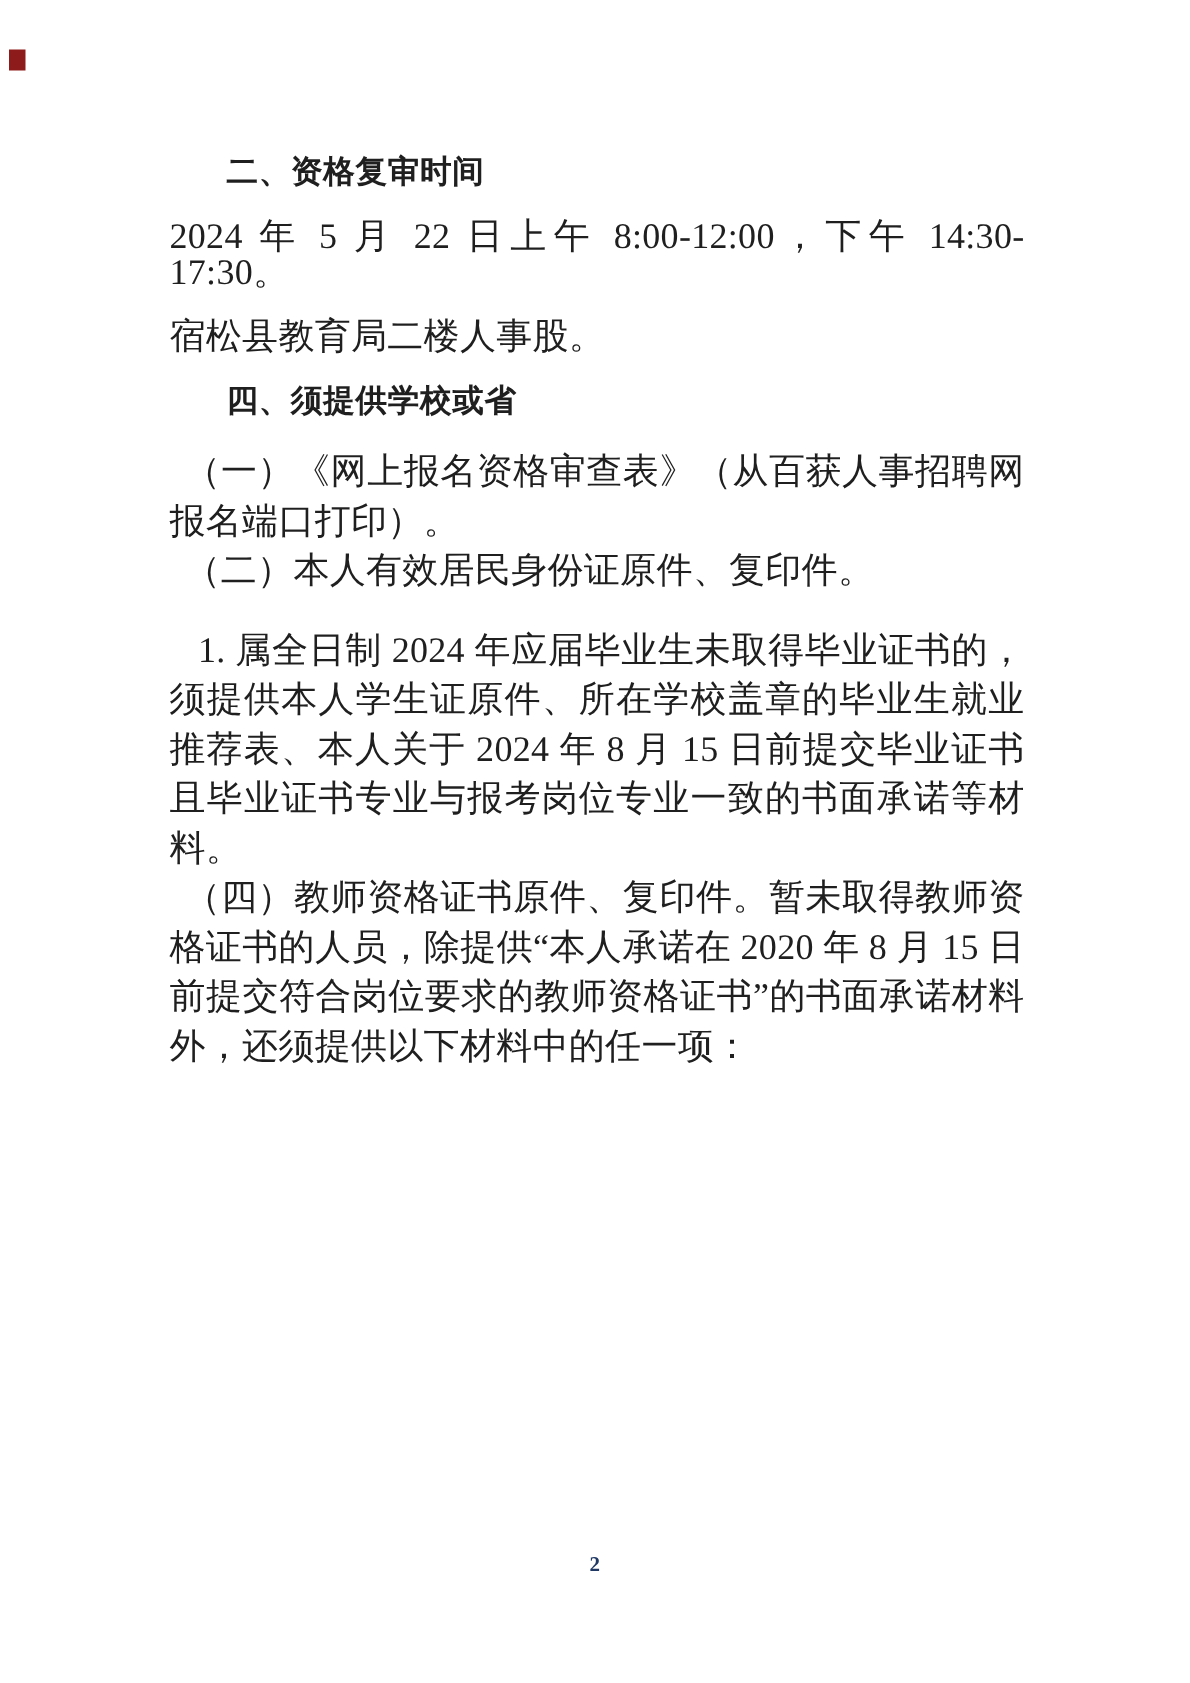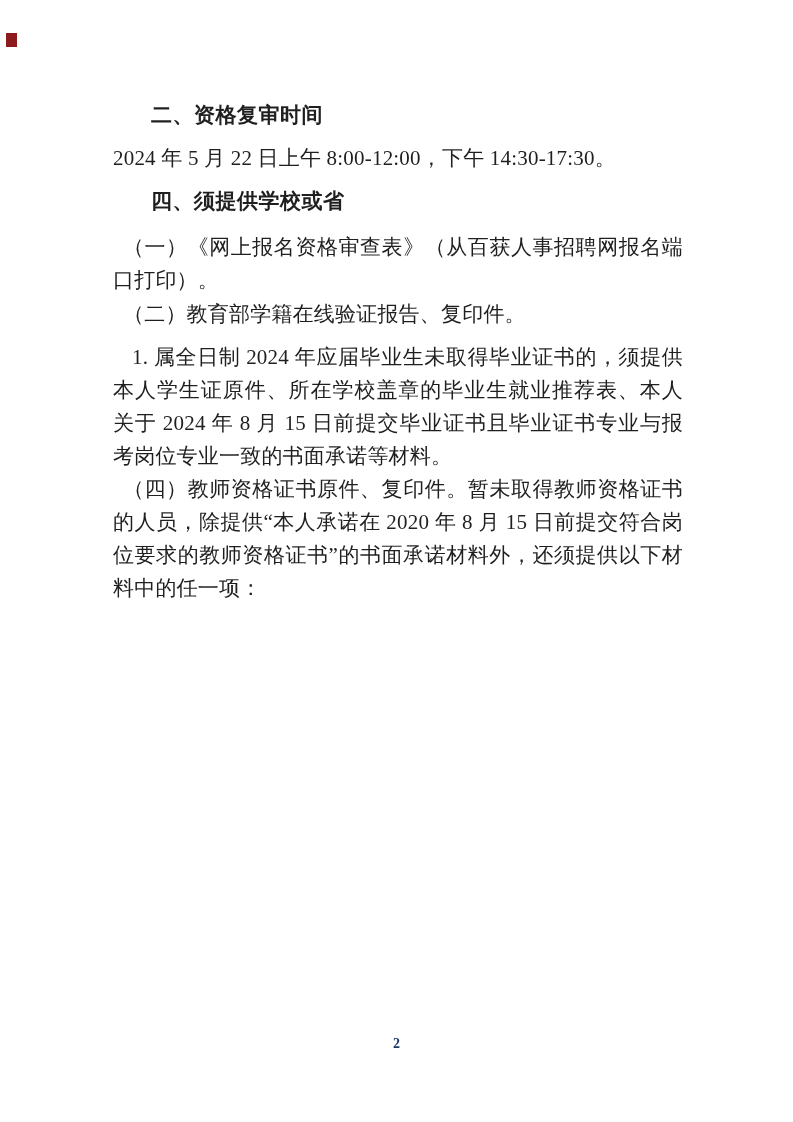--- a/index.html
+++ b/index.html
@@ -28,41 +28,40 @@
   .heading {
     font-family: "Liberation Sans", "DejaVu Sans", sans-serif;
     font-weight: bold;
     font-size: 21px;
     line-height: 24px;
     text-indent: 38px;
     margin: 0 0 19px 0;
     letter-spacing: 0.5px;
   }
   .para {
-    font-size: 21px;
+    font-size: 24px;
     line-height: 33px;
     text-align: justify;
     margin: 0;
     letter-spacing: 0.2px;
   }
   .para-plain {          
     text-indent: 0;
     line-height: 24px;
     margin: 0 0 19px 0;
   }
   .para-list {           
     text-indent: 10px;
   }
   .para-num {            
     text-indent: 19px;
-    margin-top: 10px;
+    margin-top: 20px;
   }
   .first-list {
     margin-top: 17px;
-    font-family: Liberation Mono, monospace;
   }
   .footer-pagenum {
     position: absolute;
     left: 0;
     right: 0;
     top: 1036px;
     text-align: center;
     font-family: "Liberation Serif", "DejaVu Serif", serif;
     font-size: 14px;
     font-weight: bold;
@@ -73,26 +72,27 @@
 
 <div class="page">
 
   <div class="corner-mark" style="background: rgb(142, 27, 27);"></div>
 
   <div class="heading">二、资格复审时间</div>
 
   <div class="para para-plain">2024 年 5 月 22 日上午 8:00-12:00，下午 14:30-17:30。</div>
 
 
+  <div class="para para-plain">宿松县教育局二楼人事股。</div>
 
   <div class="heading">四、须提供学校或省</div>
 
   <div class="para para-list first-list">（一）《网上报名资格审查表》（从百获人事招聘网报名端口打印）。</div>
 
-  <div class="para para-list">（二）教育部学籍在线验证报告、复印件。</div>
+  <div class="para para-list">（二）本人有效居民身份证原件、复印件。</div>
 
 
   <div class="para para-num">1. 属全日制 2024 年应届毕业生未取得毕业证书的，须提供本人学生证原件、所在学校盖章的毕业生就业推荐表、本人关于 2024 年 8 月 15 日前提交毕业证书且毕业证书专业与报考岗位专业一致的书面承诺等材料。</div>
 
 
   <div class="para para-list">（四）教师资格证书原件、复印件。暂未取得教师资格证书的人员，除提供“本人承诺在 2020 年 8 月 15 日前提交符合岗位要求的教师资格证书”的书面承诺材料外，还须提供以下材料中的任一项：</div>
 
   <div class="footer-pagenum" style="color: rgb(31, 56, 100);">2</div>
 
 </div>

